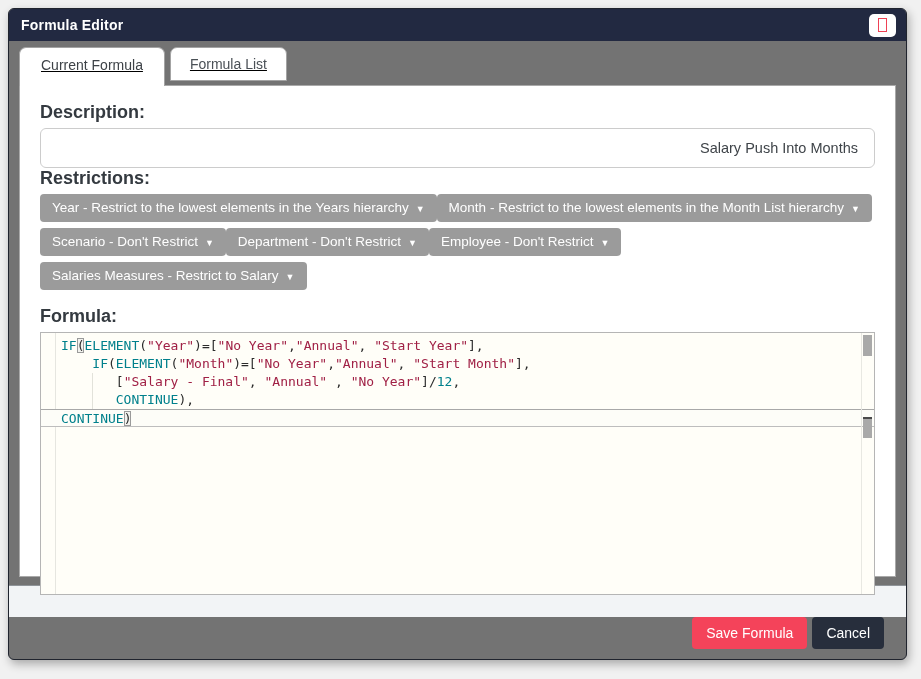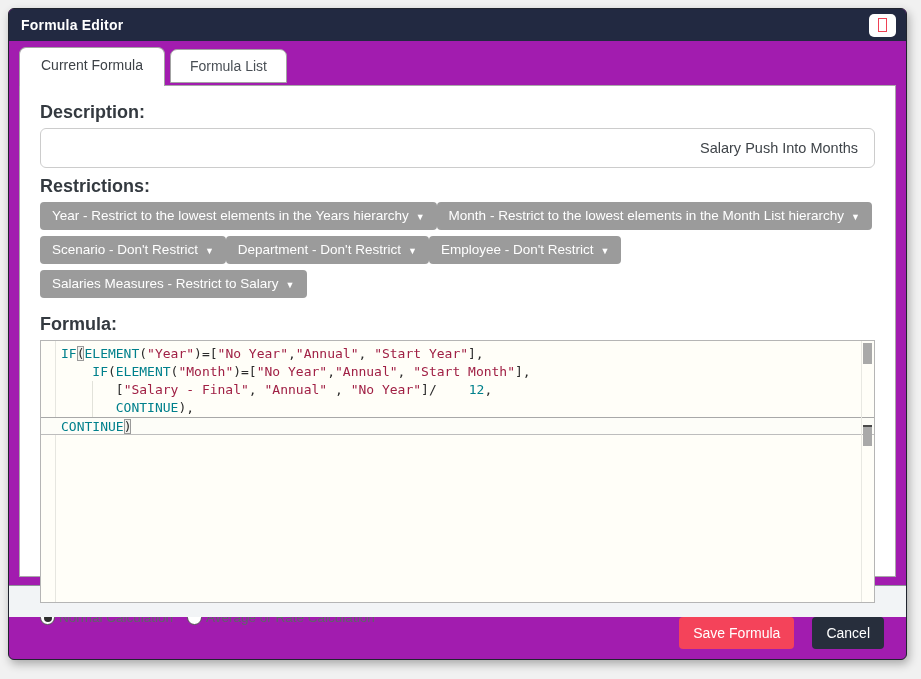--- a/index.html
+++ b/index.html
@@ -1,85 +1,85 @@
 <!DOCTYPE html>
 <html style="--hdr-bg: #222941; --dd-bg: #9b9b9b; --danger: #f4435a; --primary: #4d80d8; --dark: #272e3c; --kw: #00808c; --str: #a02045; --num: #00808c;"><head>
 <meta charset="utf-8">
 <style>
   * { margin:0; padding:0; box-sizing:border-box; }
   html,body { width:921px; height:679px; background:#f1f1f1; font-family:"Liberation Sans", sans-serif; overflow:hidden; }
 
   .dialog {
     position:absolute; left:8px; top:8px; width:899px; height:652px;
-    background:#a21caf; border:1px solid #20242e; border-radius:6px;
+    background:#737373; border:1px solid #20242e; border-radius:6px;
     box-shadow:2px 4px 10px rgba(0,0,0,.3);
     display:flex; flex-direction:column; overflow:hidden;
   }
 
   
   .hdr { height:32px; background:var(--hdr-bg,#222941); display:flex; align-items:center;
          justify-content:space-between; padding:0 10px 0 12px; flex:none; }
   .hdr-title { color:#fff; font-size:14px; font-weight:600; letter-spacing:.2px; }
   .close-btn { width:27px; height:23px; background:#fff; border:none; border-radius:5px;
                display:flex; align-items:center; justify-content:center; cursor:pointer; }
   .close-glyph { width:9px; height:14px; border:1.5px solid #ef4155; display:block; }
 
   
-  .tabs { display:flex; align-items:center; margin:6px 16px 0 10px; flex:none; position:relative; z-index:2; }
+  .tabs { display:flex; align-items:flex-start; margin:6px 16px 0 10px; flex:none; position:relative; z-index:2;text-decoration:underline; }
   .tab { background:#fff; border:1px solid #a3a3a3; border-radius:7px 7px 0 0;
          font-size:14px; color:#4a5056; padding:8px 19px; margin-right:5px; cursor:pointer; }
   .tab.active { padding:9px 21px 13px; margin-bottom:-1px; border-bottom:none; color:#3d4247; }
 
   
   .panel { margin:0 10px; border:1px solid #a9a9a9; background:#fff;
            padding:16px 20px 10px; flex:none; height:492px; }
 
   .field-label { font-size:18px; font-weight:700; color:#343a40; margin-bottom:5px; }
   .desc-input { width:100%; height:40px; border:1px solid #ccc; border-radius:6px;
                 padding:0 16px; font-size:14.5px; color:#3f4449; font-family:"Liberation Sans",sans-serif; background:#fff;text-align:right; }
 
-  .restrict-label { margin-top:8px; }
+  .restrict-label { margin-top:0; }
   .dd-wrap { display:flex; flex-wrap:wrap; gap:6px 0; margin-top:5px; }
   .dd { background:var(--dd-bg,#9b9b9b); color:#fff; border:none; border-radius:4px;
         font-size:13.5px; font-family:"Liberation Sans",sans-serif; padding:6px 12px 7px;
         cursor:pointer; display:inline-flex; align-items:center; white-space:nowrap; }
   .dd .caret { font-size:9px; margin-left:7px; position:relative; top:1px; }
 
   .formula-label { margin-top:16px; }
 
   
   .editor { position:relative; margin-top:5px; height:263px; border:1px solid #b5b5b5;
             background:#fffef8; font-family:"DejaVu Sans Mono", monospace; font-size:13px;
             line-height:18px; overflow:hidden; }
   .cm-gutter { position:absolute; left:0; top:0; bottom:0; width:15px; border-right:1px solid #e6e6e0; }
   .cm-code { position:relative; padding-top:4px; }
   .cm-line { white-space:pre; padding-left:20px; height:18px; color:#2b2b2b; }
   .cm-line.active { border-top:1px solid #a8a8a8; border-bottom:1px solid #bdbdbd; background:#fdfdf8; }
   .tk-k { color:var(--kw,#00808c); }
   .tk-s { color:var(--str,#a02045); }
-  .tk-n { color:var(--num,#00808c);margin-left:32px; }
+  .tk-n { color:var(--num,#00808c); }
   .tk-p { color:#2b2b2b; }
   .tk-m { color:#2b2b2b; outline:1px solid #9a9a9a; outline-offset:-1px; background:#f2f2ee; }
   .indent-guide { position:absolute; width:1px; background:#e2e2da; left:calc(20px + 4ch); }
   .cm-vscroll { position:absolute; top:0; right:0; bottom:0; width:13px; border-left:1px solid #e8e8e2; }
   .cm-thumb { position:absolute; right:2px; width:9px; height:21px; background:#a9a9a9; }
   .cm-thumb.main { top:2px; }
   .cm-thumb.marker { top:84px; border-top:2px solid #4a4a4a; }
 
   
   .calc-row { display:flex; align-items:center; margin-top:7px; font-size:13.5px; color:#5f6468; }
   .radio-opt { display:inline-flex; align-items:center; margin-right:14px; cursor:pointer; }
   .radio-circle { width:15px; height:15px; border:1px solid #555; border-radius:50%;
                   display:inline-flex; align-items:center; justify-content:center; margin-right:4px; background:#fff; }
   .radio-circle.checked::after { content:""; width:8px; height:8px; border-radius:50%; background:#2e2e2e; }
 
   
   .divider { border:none; border-top:1px solid #8f9499; margin-top:8px; flex:none; }
   .gray-band { height:31px; background:#f2f4f6; flex:none; }
-  .footer { margin-top:auto; display:flex; justify-content:flex-end; gap:18px; padding:0 22px 10px 0; }
+  .footer { margin-top:auto; display:flex; justify-content:flex-end; gap:5px; padding:0 22px 10px 0; }
   .btn { border:none; border-radius:4px; color:#fff; font-size:14px; padding:8px 14px;
          font-family:"Liberation Sans",sans-serif; cursor:pointer; }
   .btn-danger { background:var(--danger,#f4435a); }
   .btn-primary { background:var(--primary,#4d80d8); }
   .btn-dark { background:var(--dark,#272e3c); }
 </style>
 </head>
 <body>
 
 <div class="dialog">

